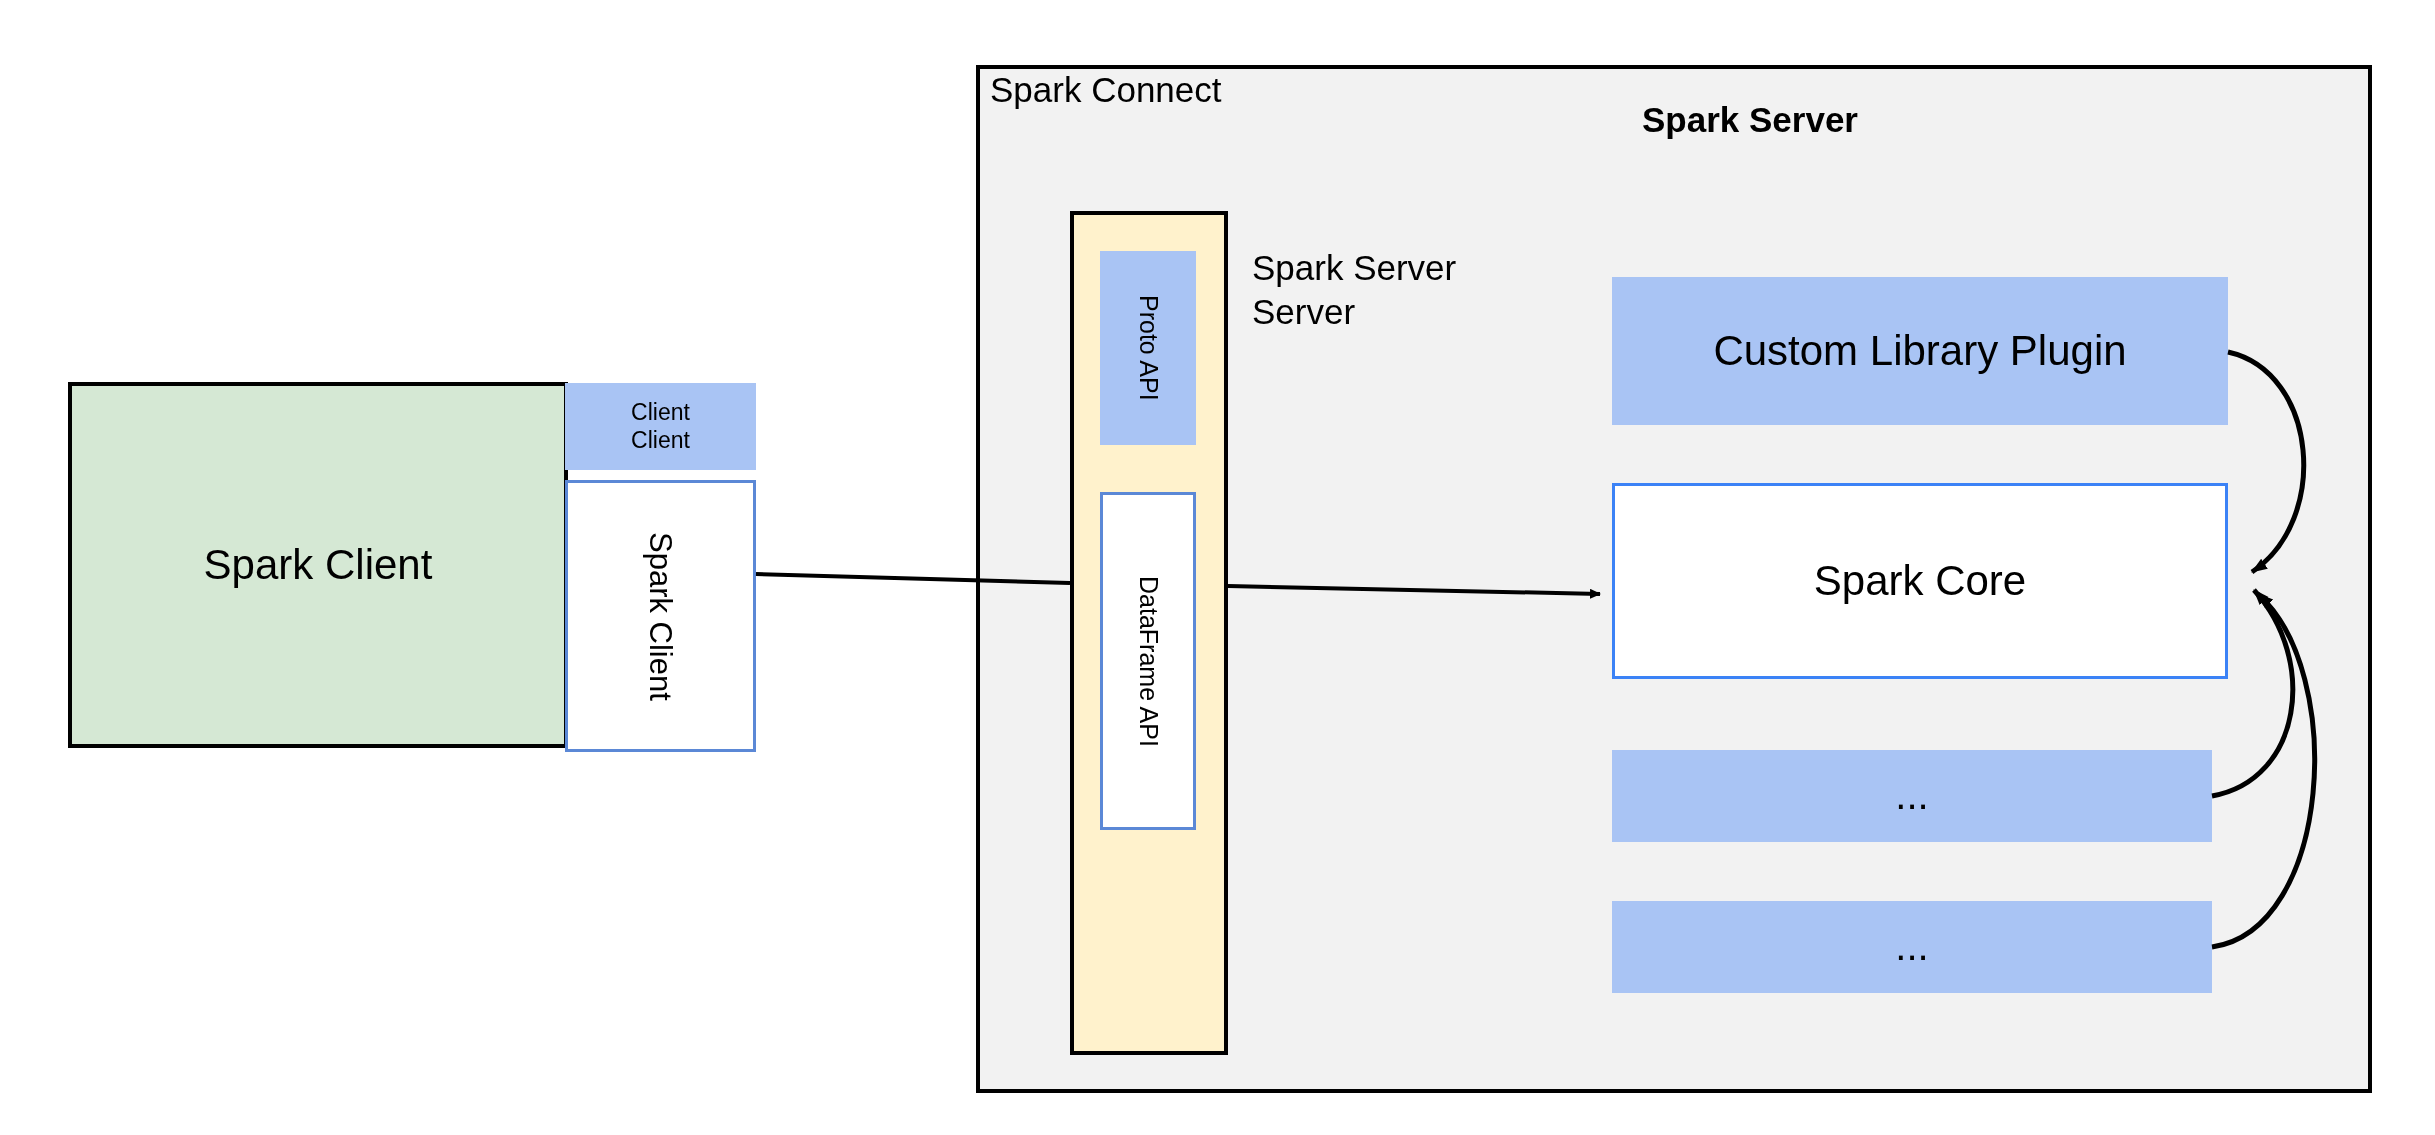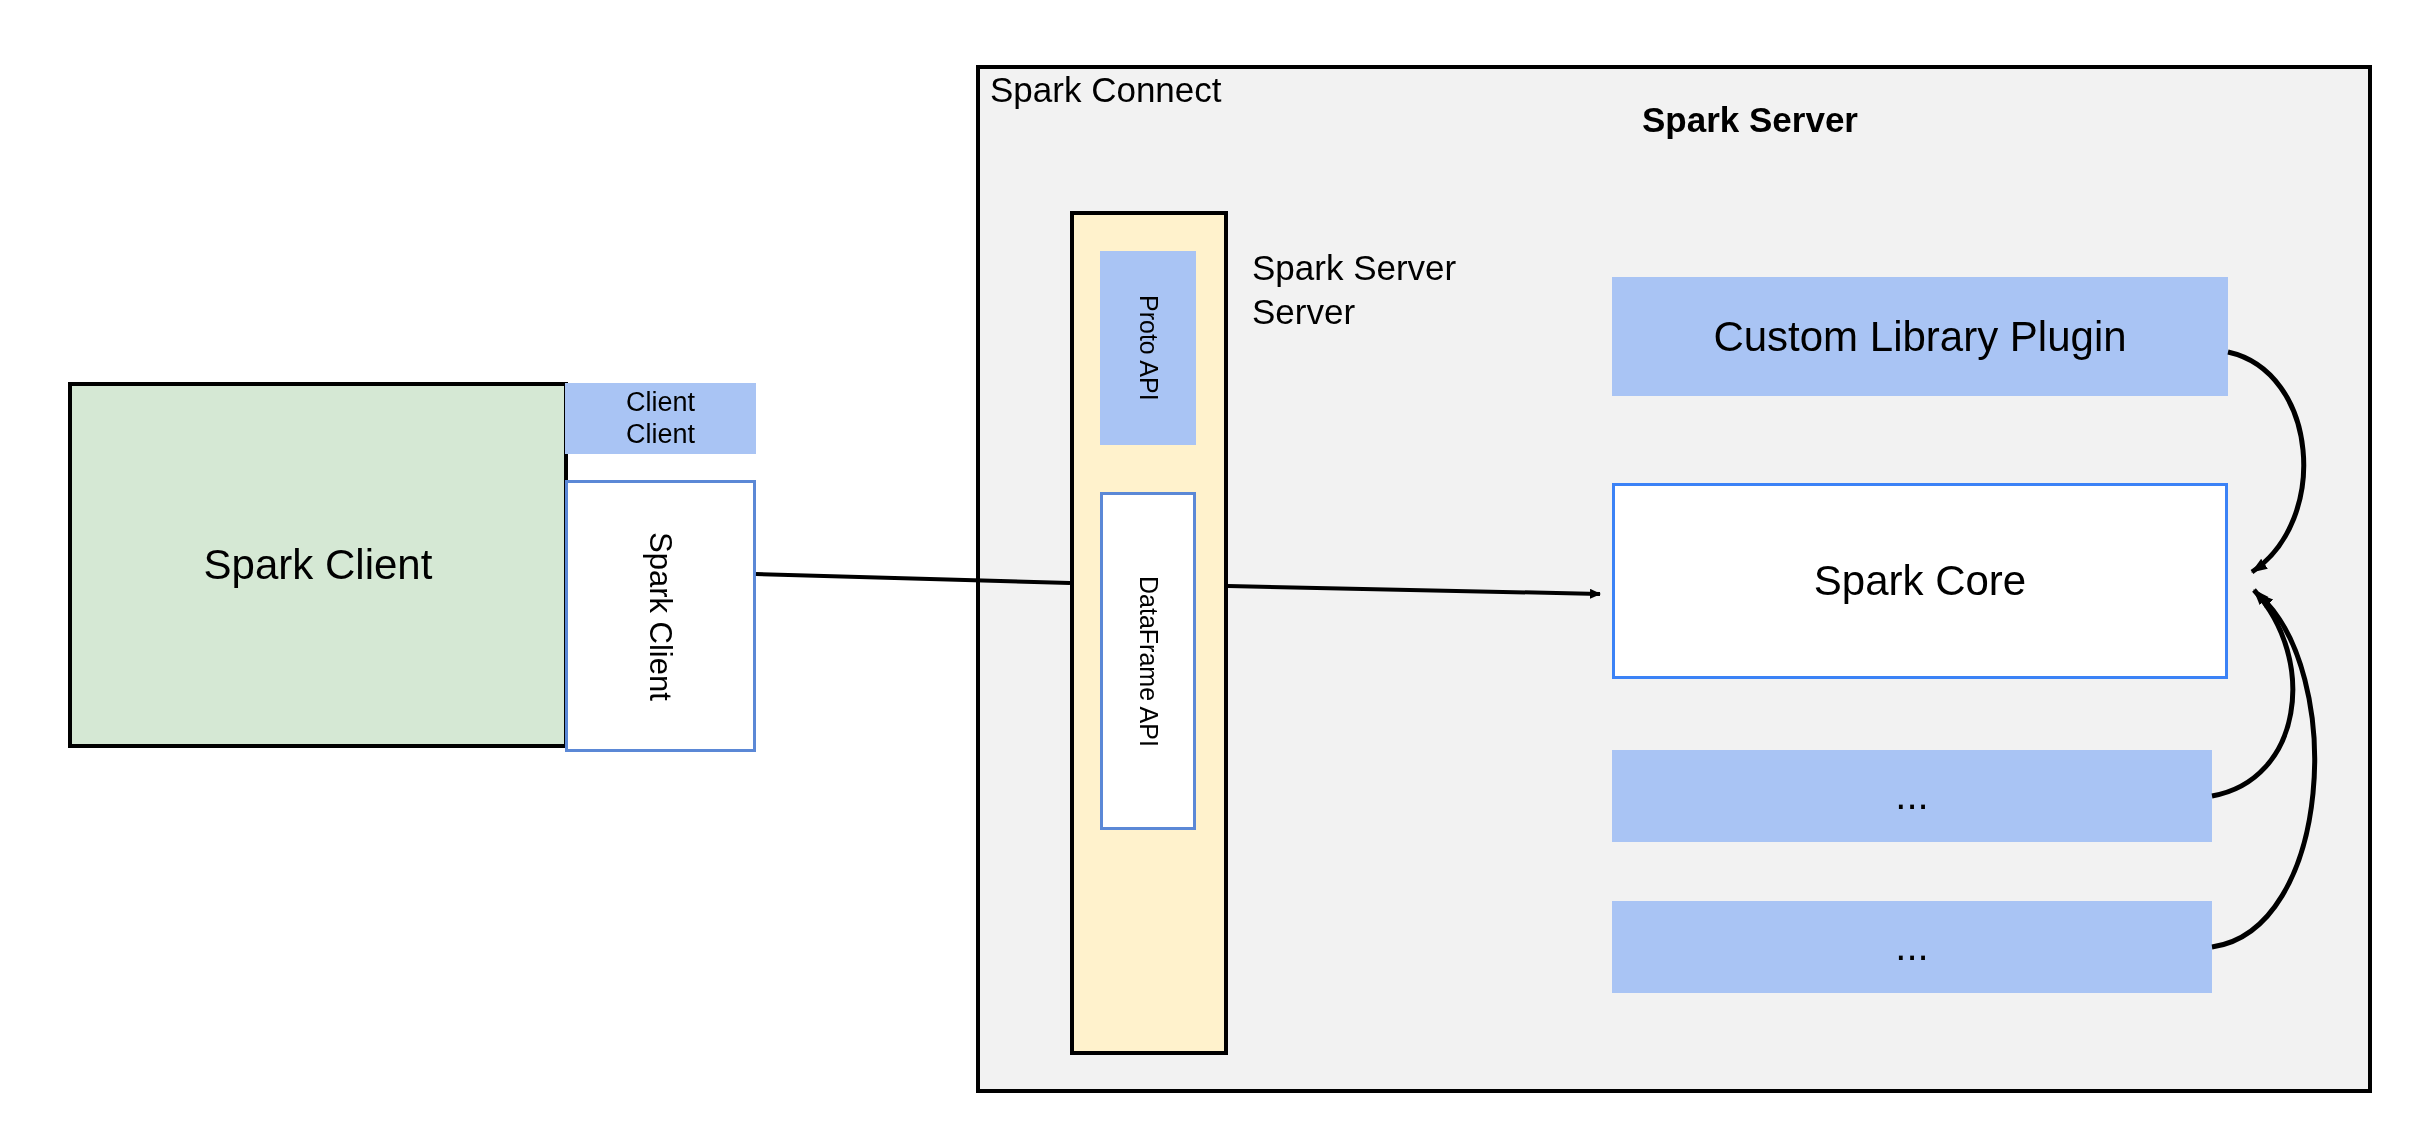--- a/index.html
+++ b/index.html
@@ -30,24 +30,24 @@
 
   
   #client-app-box {
     left: 68px;  top: 382px;  width: 500px; height: 366px;
     background: #d5e8d4;
     border: 4px solid #000000;
     font-size: 42px;
     z-index: 2;
   }
   #client-package-box {
-    left: 565px; top: 383px; width: 191px; height: 71px;
-    background: #a9c4f4;
-    border: 1px solid #a9c4f4;
-    font-size: 27px;
+    left: 565px; top: 383px; width: 191px; height: 87px;
+    background: #a9c4f4;
+    border: 1px solid #a9c4f4;
+    font-size: 23px;
     z-index: 3;
   }
   #spark-client-box {
     left: 565px; top: 480px; width: 191px; height: 272px;
     background: #ffffff;
     border: 3px solid #5b88d6;
     font-size: 31px;
     z-index: 3;
   }
 
@@ -108,21 +108,21 @@
     writing-mode: vertical-rl;
     text-orientation: mixed;
     white-space: nowrap;
     font-size: 25px;
     line-height: 1;
   }
   #spark-client-box .vtext { font-size: 31px; }
 
   
   #custom-library-plugin-box {
-    left: 1612px; top: 277px; width: 616px; height: 119px;
+    left: 1612px; top: 277px; width: 616px; height: 148px;
     background: #a9c4f4;
     border: 1px solid #a9c4f4;
     font-size: 42px;
     z-index: 4;
   }
   #spark-core-box {
     left: 1612px; top: 483px; width: 616px; height: 196px;
     background: #ffffff;
     border: 3px solid #3b82f6;
     font-size: 42px;

